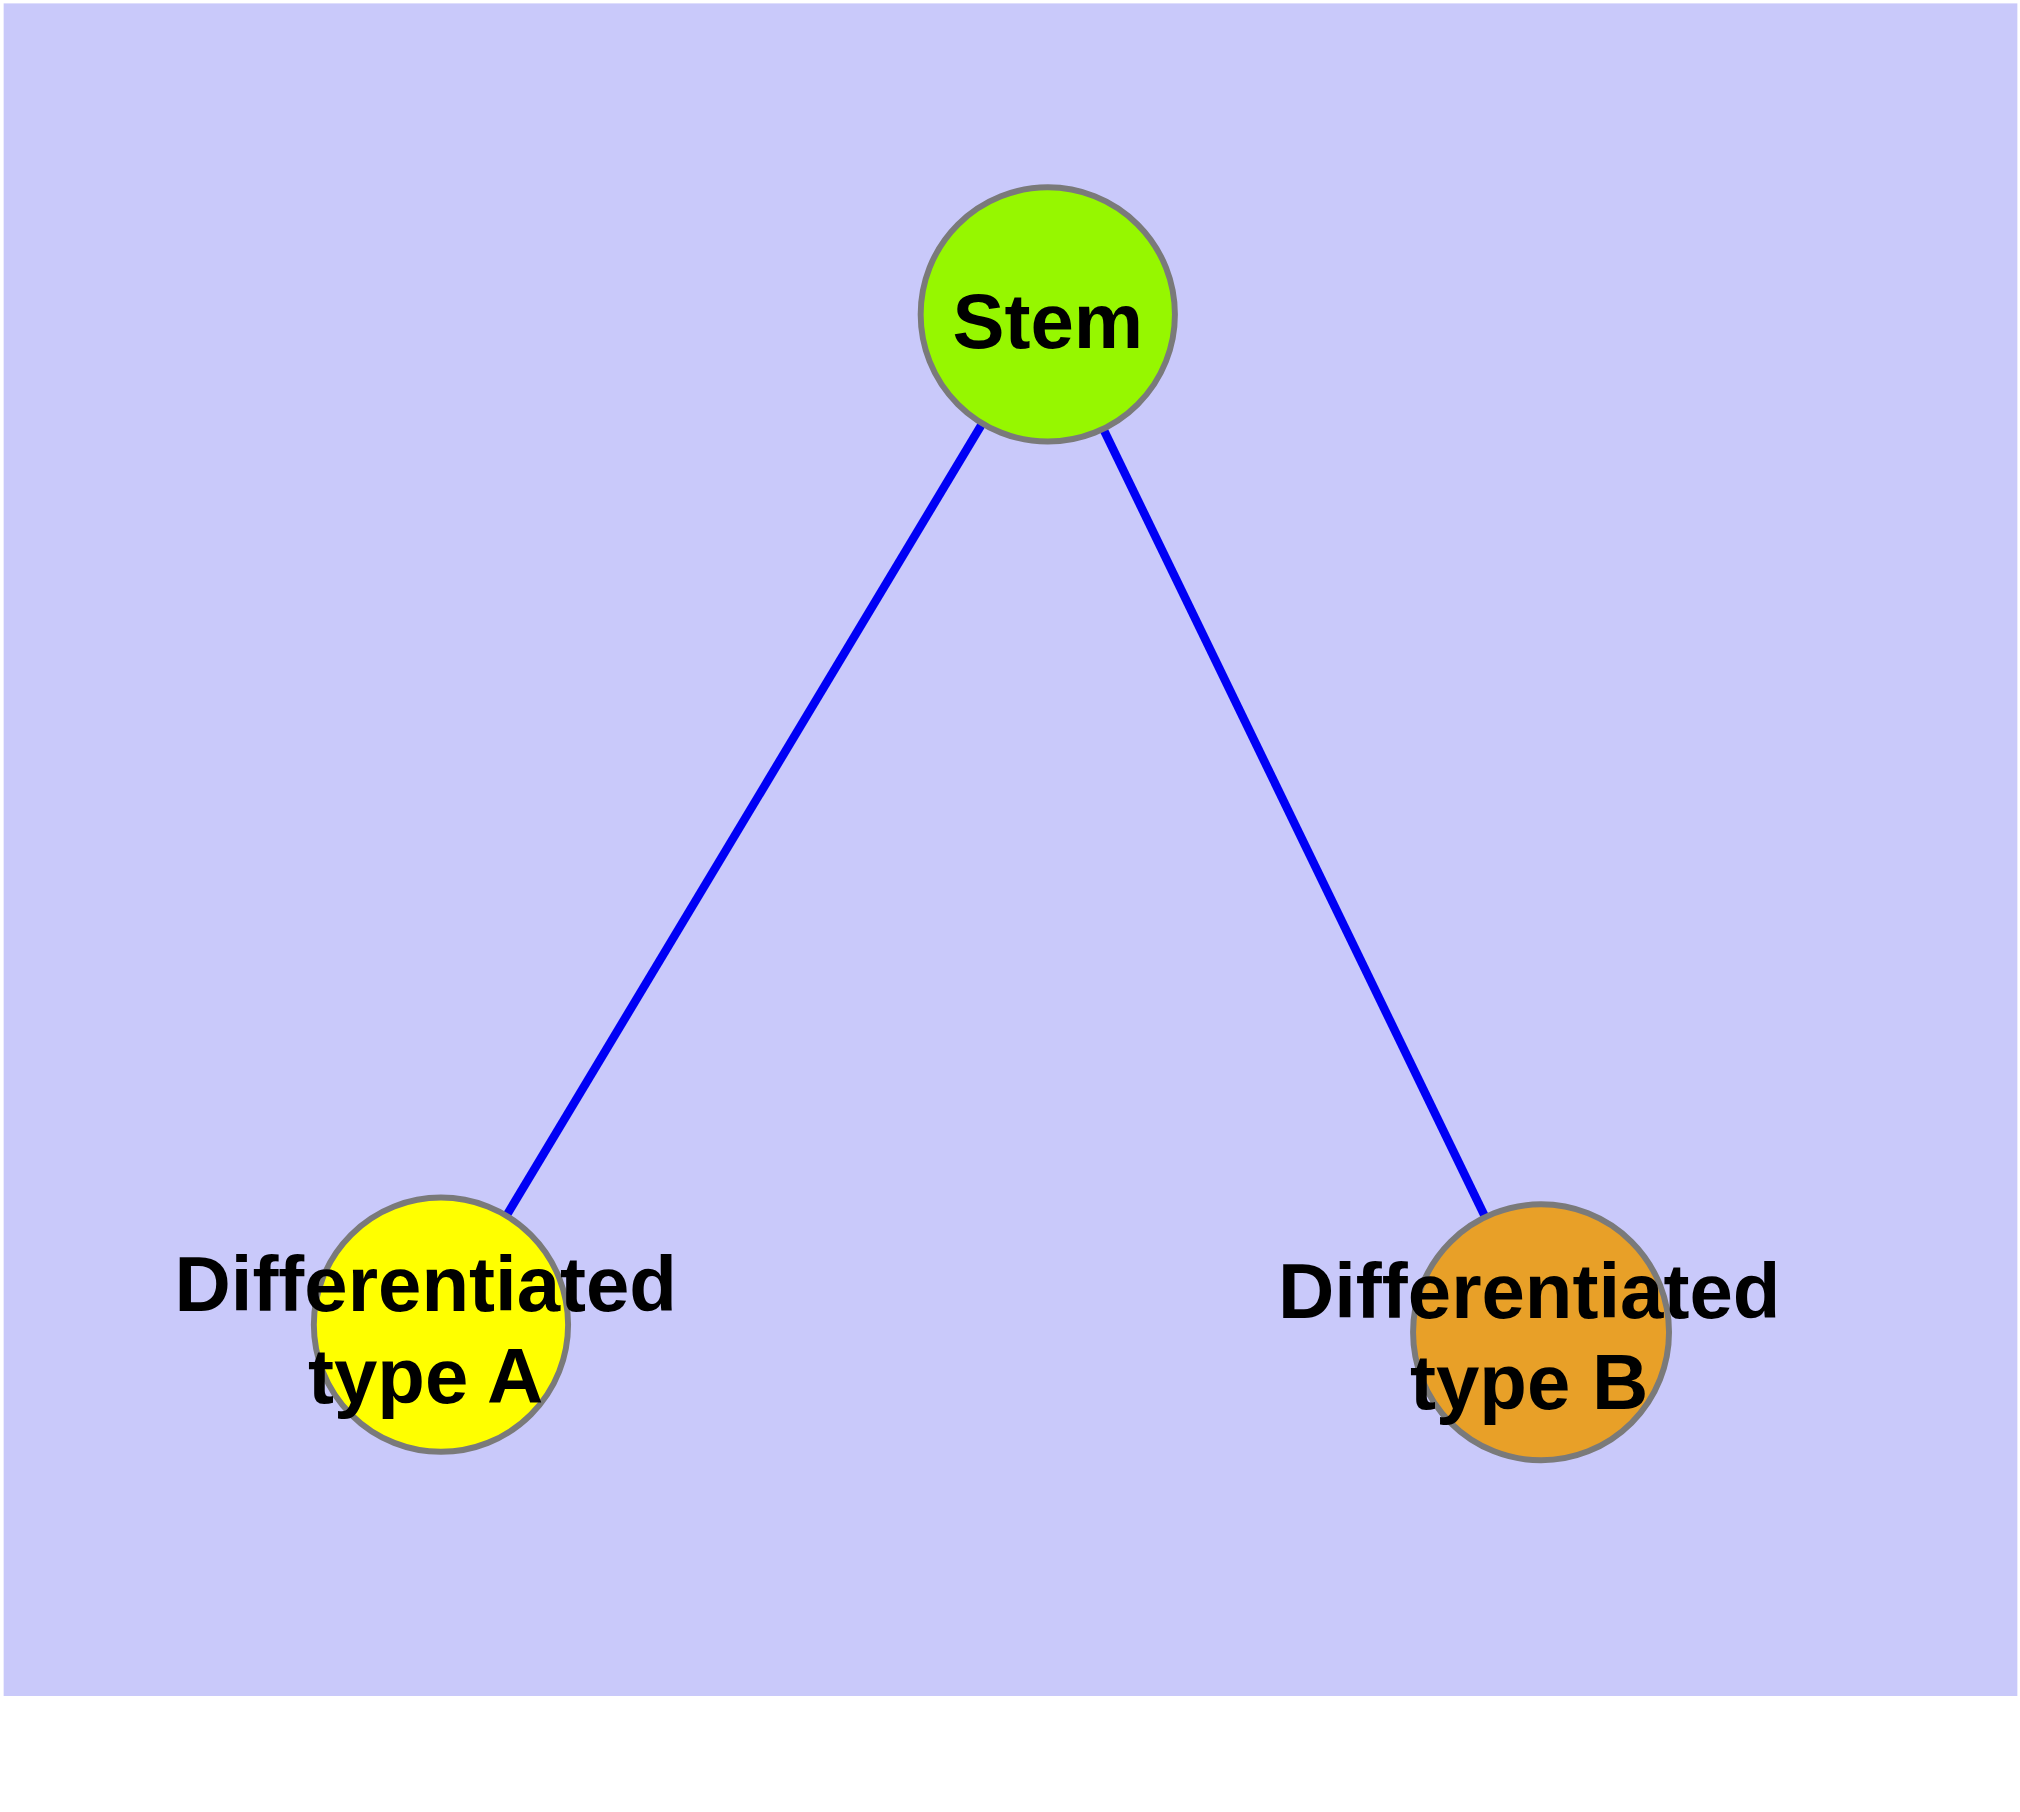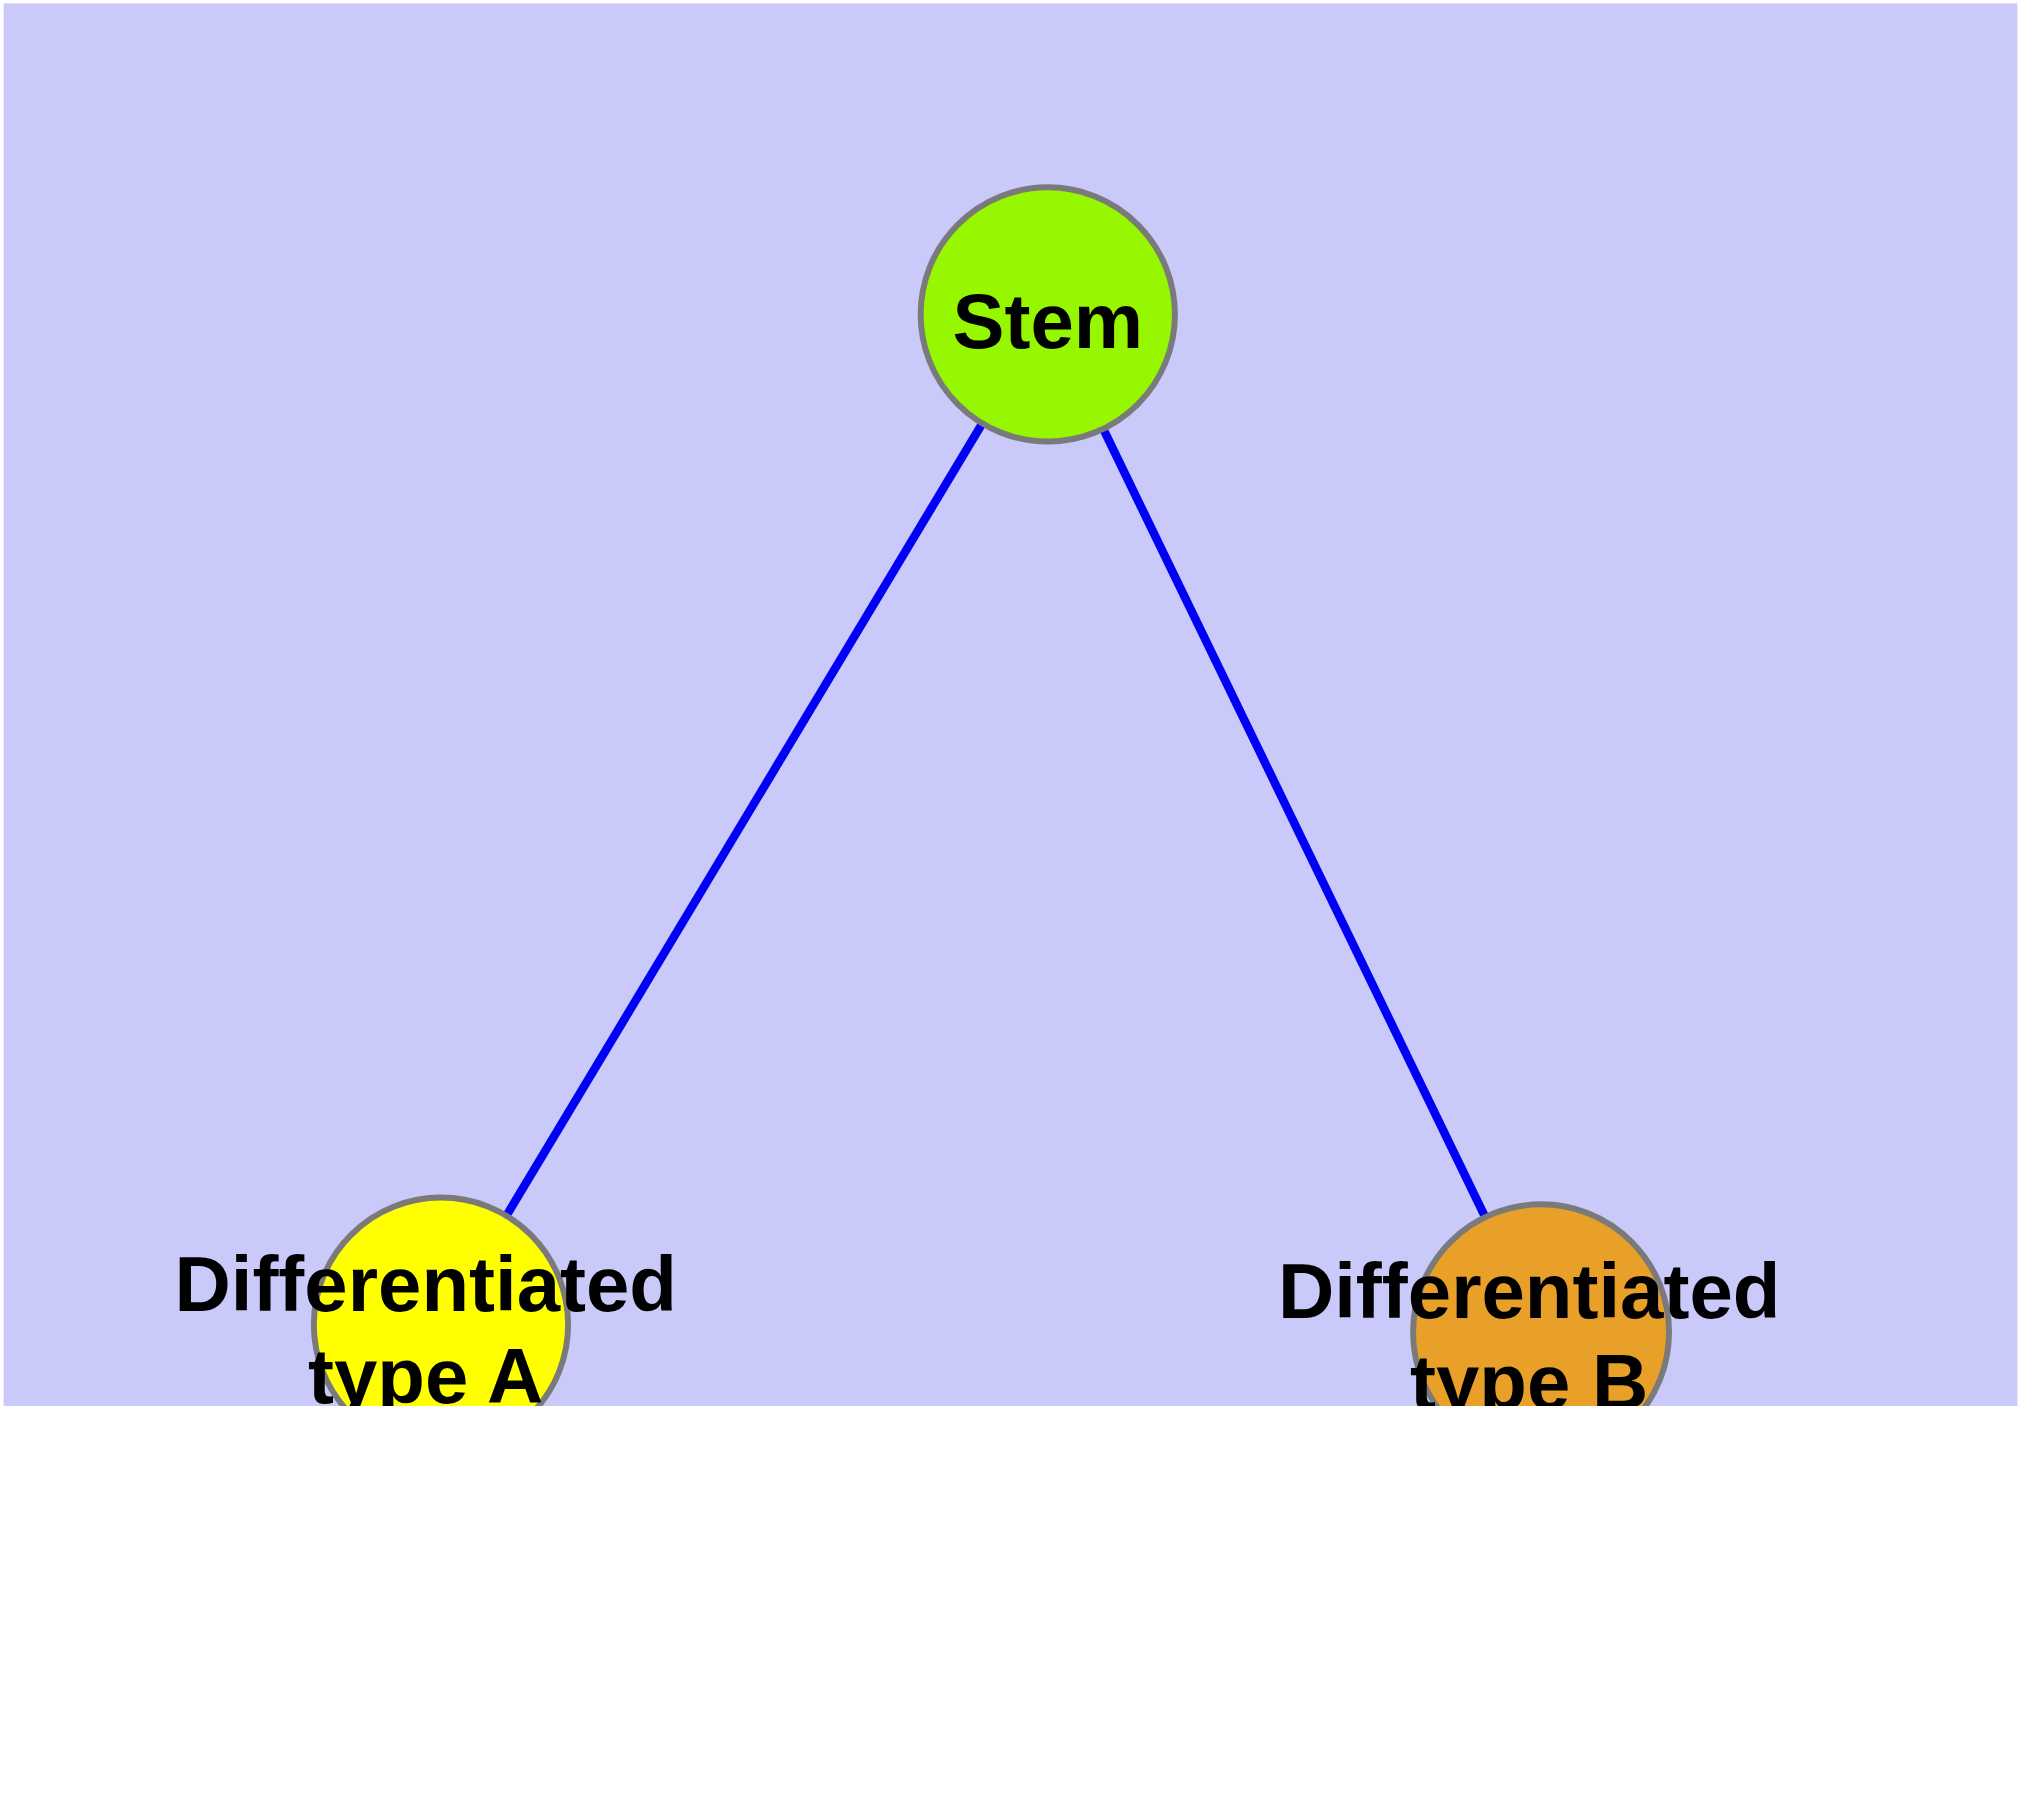--- a/index.html
+++ b/index.html
@@ -4,21 +4,21 @@
 <style>
   html, body {
     margin: 0;
     padding: 0;
     background: #ffffff;
     font-family: "Liberation Sans", "DejaVu Sans", sans-serif;
   }
   .stage {
     position: relative;
     width: 2021px;
-    height: 1406px;
+    height: 1696px;
     overflow: hidden;
   }
   svg.graph {
     display: block;
     width: 2021px;
     height: 1812px;
   }
   svg.graph text {
     font-family: "Liberation Sans", "DejaVu Sans", sans-serif;
     font-weight: bold;

